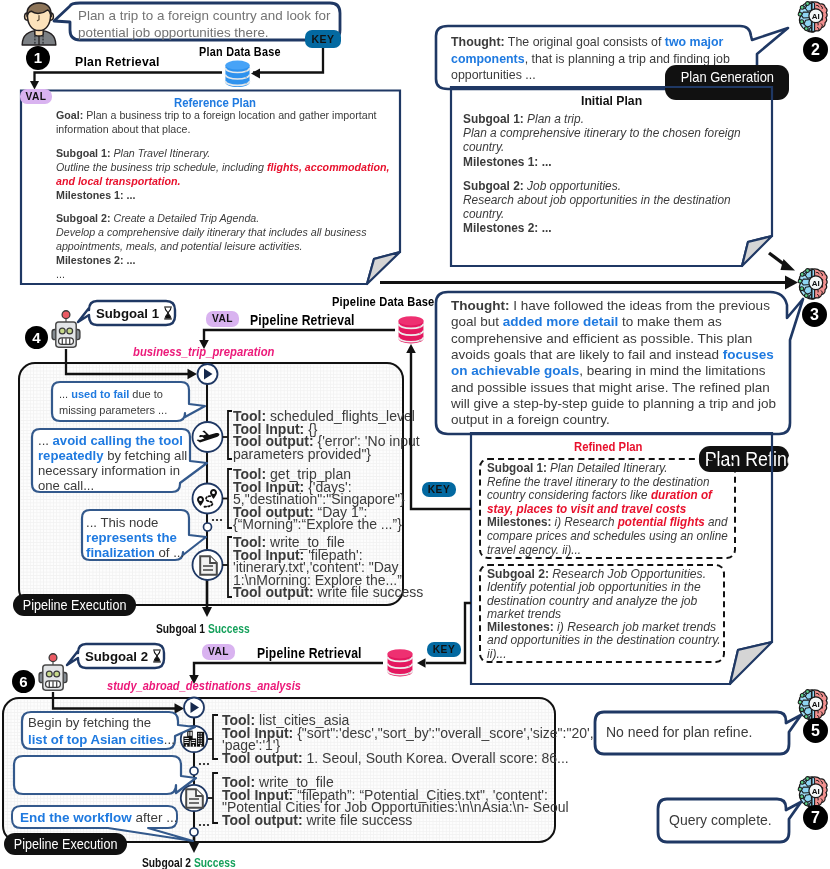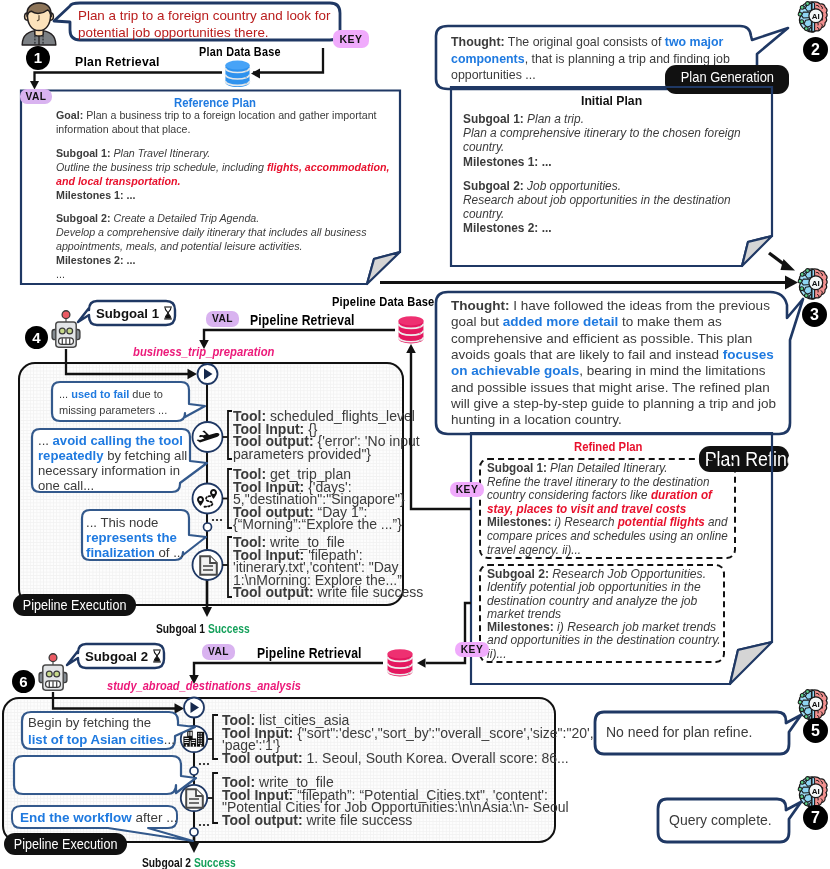--- a/index.html
+++ b/index.html
@@ -6,21 +6,21 @@
 body{width:830px;height:869px;position:relative;font-family:"Liberation Sans",sans-serif;overflow:hidden;}
 #root{position:absolute;left:0;top:0;width:830px;height:869px;}
 .abs{position:absolute;}
 .b{font-weight:bold;}
 .i{font-style:italic;}
 .blue{color:#1f7ae0;font-weight:bold;}
 .red{color:#e8112d;font-weight:bold;font-style:italic;}
 .badge{position:absolute;border-radius:7px;font-weight:bold;text-align:center;color:#111;
   font-family:"Liberation Sans",sans-serif;letter-spacing:.5px;}
 .val{background:#d9b3f0;}
-.key{background:#f0abfc;margin-left:28px;}
+.key{background:#0369a1;}
 .num{position:absolute;border-radius:50%;background:#000;color:#fff;text-align:center;font-weight:bold;
   font-family:"Liberation Sans",sans-serif;}
 .lbl{position:absolute;font-weight:bold;color:#000;font-family:"Liberation Sans",sans-serif;white-space:nowrap;transform-origin:0 0;}
 .tagblk{position:absolute;background:#111;color:#fff;border-radius:11px;text-align:center;font-family:"Liberation Sans",sans-serif;white-space:nowrap;overflow:hidden;}
 .tagblk > span{display:inline-block;transform-origin:50% 0;}
 svg.ov{position:absolute;left:0;top:0;overflow:visible;pointer-events:none;}
 .gap{height:10px;}
 .txtblk{white-space:nowrap;transform-origin:0 0;}
 .toolblk{font-size:14px;line-height:12.6px;color:#3b3b3b;white-space:nowrap;}
 </style>
@@ -50,21 +50,21 @@
           <rect x="21.3" y="39.8" width="1.5" height="2" rx=".5"></rect>
         </g>
 </svg>
 </div>
 <div class="num" style="left:26px;top:46px;width:24px;height:24px;line-height:24px;font-size:15px;">
  <span>1</span></div>
 
 <svg class="ov" width="830" height="120">
  <path d="M80 3 L330 3 Q340 3 340 13 L340 30 Q340 40 330 40 L80 40 Q70 40 70 30 L70 22 L54 21 L70 6 Q71 3 80 3 Z" fill="#fff" stroke="#1f3864" stroke-width="2.8" stroke-linejoin="round"></path>
 </svg>
-<div class="abs" style="left:78px;top:7px;width:255px;font-size:13.4px;line-height:17px;color:#b91c1c;">Plan a trip to a foreign country and look for potential job opportunities there.</div>
+<div class="abs" style="left:78px;top:7px;width:255px;font-size:13.4px;line-height:17px;color:#737373;">Plan a trip to a foreign country and look for potential job opportunities there.</div>
 <div class="badge key" style="left:305px;top:30px;width:36px;height:18px;line-height:18px;font-size:10.5px;">
  <span>KEY</span></div>
 
 <div class="lbl" style="left:75px;top:54px;font-size:13.6px;letter-spacing:.3px;transform:scaleX(0.9);">
  <span>Plan Retrieval</span></div>
 <div class="lbl" style="left:199px;top:44px;font-size:13.4px;letter-spacing:.3px;transform:scaleX(0.81);">
  <span>Plan Data Base</span></div>
 
 <div class="abs" style="left:222px;top:59px;width:31px;height:29px;">
 <svg width="31" height="29" viewBox="0 0 36 32">
@@ -156,21 +156,21 @@
  <span>2</span></div>
 
 <svg class="ov" width="830" height="130">
  <path d="M448 26 L740 26 Q750 26 751 36 L752 40 L788 28 L757 54 L757 79 Q757 89 747 89 L448 89 Q436 89 436 79 L436 36 Q436 26 448 26 Z" fill="#fff" stroke="#1f3864" stroke-width="2.6" stroke-linejoin="round"></path>
 </svg>
 <div class="abs txtblk" style="left:451px;top:34px;font-size:13.4px;line-height:16.6px;color:#3b3b3b;transform:scaleX(0.925);">
       <div><span class="b">Thought:</span><span> The original goal consists of </span><span class="blue">two major</span></div>
       <div><span class="blue">components</span><span>, that is planning a trip and finding job</span></div>
       <div><span>opportunities ...</span></div>
     </div>
-<div class="tagblk" style="left:665px;top:65px;width:124px;height:29px;line-height:25px;font-size:14.5px;">
+<div class="tagblk" style="left:665px;top:65px;width:124px;height:35px;line-height:25px;font-size:14.5px;">
  <span style="transform:scaleX(0.89);">Plan Generation</span></div>
 
 <svg class="ov" width="830" height="300">
  <path d="M451 87 L772 87 L772 236 L748 242 L742 266 L451 266 Z" fill="none" stroke="#1f3864" stroke-width="2.2"></path>
  <path d="M742 266 L748 242 L772 236 Z" fill="#d5d5d5" stroke="#1f3864" stroke-width="2.2" stroke-linejoin="round"></path>
 </svg>
 <div class="abs" style="left:581px;top:93px;font-size:13px;font-weight:bold;color:#111;white-space:nowrap;transform-origin:0 0;transform:scaleX(0.94);">Initial Plan</div>
 <div class="abs txtblk" style="left:463px;top:112px;font-size:12.3px;line-height:14.2px;color:#3b3b3b;transform:scaleX(0.967);">
       <div><span class="b">Subgoal 1:</span><span class="i"> Plan a trip.</span></div>
       <div><span class="i">Plan a comprehensive itinerary to the chosen foreign</span></div>
@@ -240,21 +240,21 @@
  <path d="M448 292 L770 292 Q784 292 787 305 L787 318 L803 299 L790 340 L790 423 Q790 434 779 434 L448 434 Q436 434 436 423 L436 303 Q436 292 448 292 Z" fill="#fff" stroke="#1f3864" stroke-width="2.6" stroke-linejoin="round"></path>
 </svg>
 <div class="abs txtblk" style="left:451px;top:298px;font-size:13.5px;line-height:16.35px;color:#3b3b3b;">
       <div><span class="b">Thought:</span><span> I have followed the ideas from the previous</span></div>
       <div><span>goal but </span><span class="blue">added more detail</span><span> to make them as</span></div>
       <div><span>comprehensive and efficient as possible. This plan</span></div>
       <div><span>avoids goals that are likely to fail and instead </span><span class="blue">focuses</span></div>
       <div><span class="blue">on achievable goals</span><span>, bearing in mind the limitations</span></div>
       <div><span>and possible issues that might arise. The refined plan</span></div>
       <div><span>will give a step-by-step guide to planning a trip and job</span></div>
-      <div><span>hunting in a location country.</span></div>
+      <div><span>output in a foreign country.</span></div>
     </div>
 <div class="tagblk" style="left:699px;top:410px;width:90px;height:26px;line-height:26px;font-size:20px;margin-top:36px;">
  <span style="transform:scaleX(0.89);">Plan Refine</span></div>
 
 <svg class="ov" width="830" height="760">
  <path d="M471 433 L772 433 L772 642 L738 650 L730 684 L471 684 Z" fill="none" stroke="#1f3864" stroke-width="2.2"></path>
  <path d="M730 684 L738 650 L772 642 Z" fill="#d5d5d5" stroke="#1f3864" stroke-width="2.2" stroke-linejoin="round"></path>
 </svg>
 <div class="abs" style="left:574px;top:439px;font-size:13px;font-weight:bold;color:#e8112d;white-space:nowrap;transform-origin:0 0;transform:scaleX(0.87);">Refined Plan</div>
 

